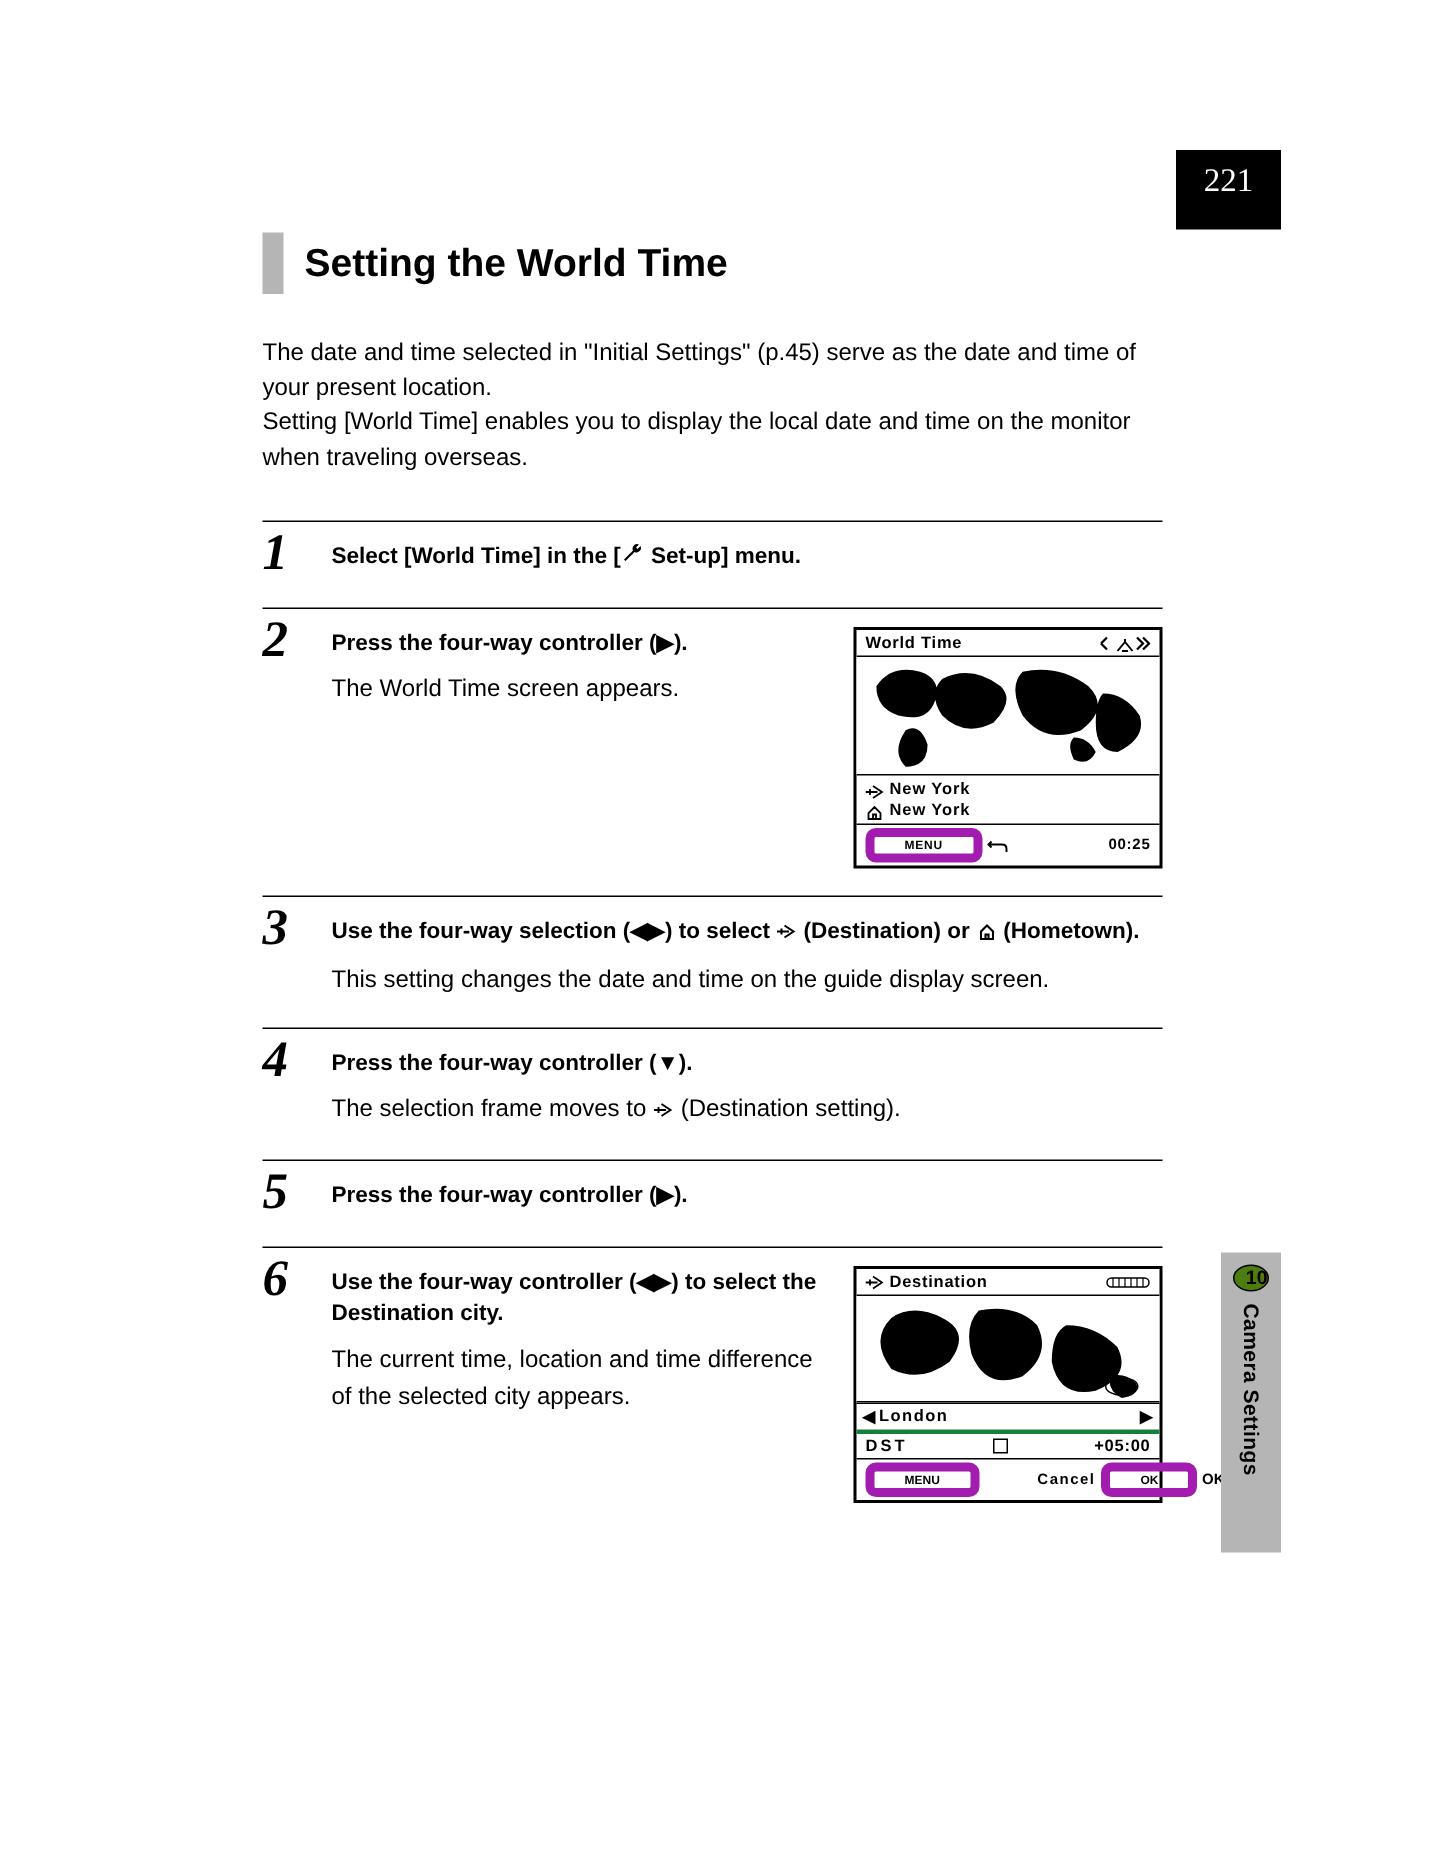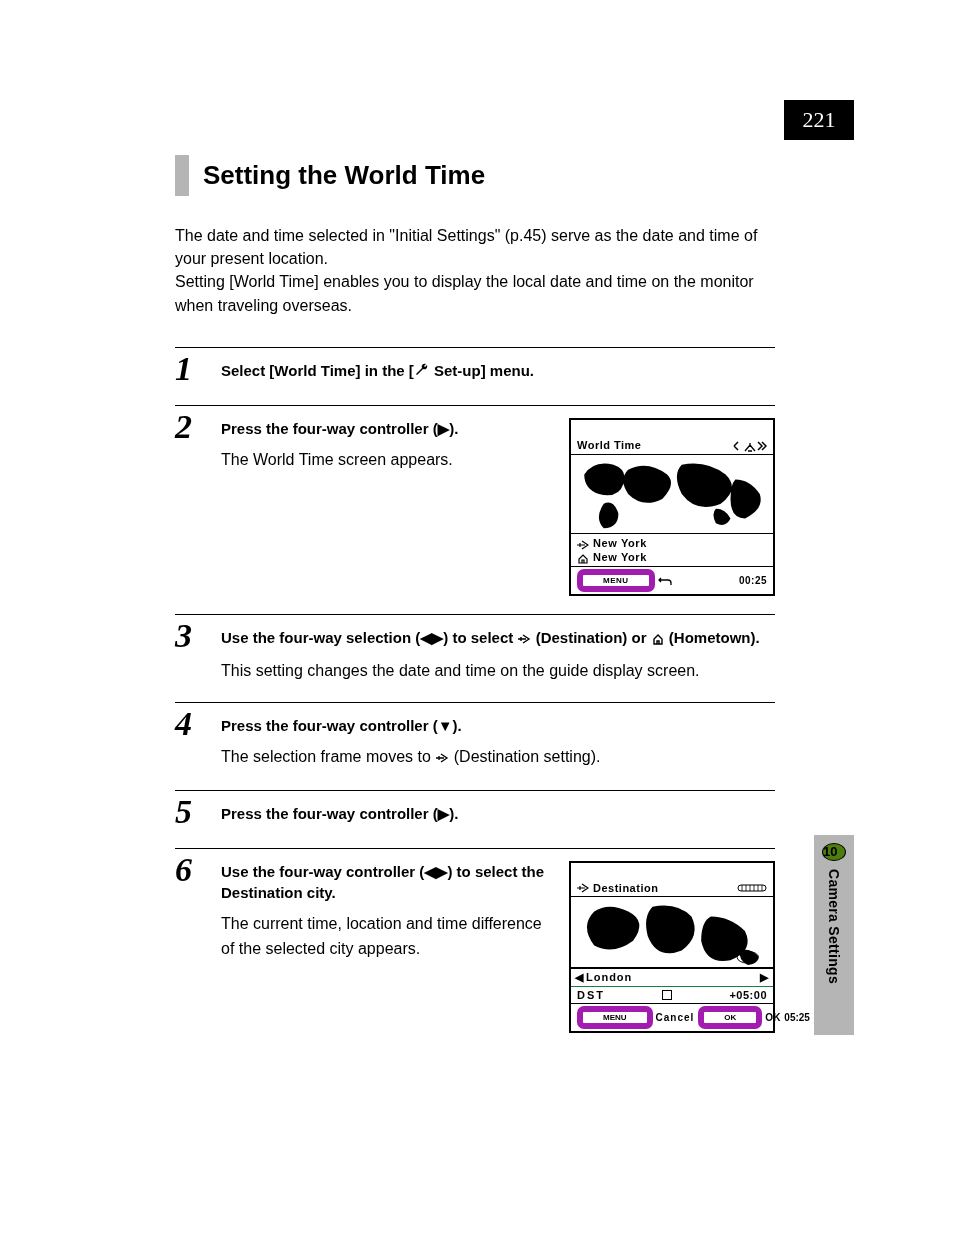--- a/index.html
+++ b/index.html
@@ -9,21 +9,21 @@
     background: #fff;
     font-family: Arial, Helvetica, sans-serif;
     position: relative;
     color: #000;
   }
   .page-number-box {
     position: absolute;
     top: 100px;
     right: 100px;
     width: 70px;
-    height: 40px;
+    height: 53px;
     background: #000;
     color: #fff;
     font-family: Georgia, 'Times New Roman', serif;
     font-size: 22px;
     text-align: center;
     line-height: 40px;
   }
   .content {
     position: absolute;
     left: 175px;
@@ -91,21 +91,21 @@
     border: 2px solid #000;
     font-family: Arial, sans-serif;
     font-size: 11px;
     font-weight: bold;
     flex-shrink: 0;
   }
   .lcd-title-row {
     display: flex;
     justify-content: space-between;
     align-items: flex-start;
-    padding: 19px 6px 2px 6px;
+    padding: 3px 6px 2px 6px;
     letter-spacing: 0.5px;
   }
   .lcd-title-icons svg { vertical-align: middle; }
   .lcd-map {
     height: 80px;
     background: #fff;
     border-top: 1px solid #000;
     border-bottom: 1px solid #000;
     position: relative;
     overflow: hidden;
@@ -146,21 +146,21 @@
     justify-content: space-between;
     padding: 2px 4px;
     border-top: 1px solid #000;
     letter-spacing: 0.5px;
   }
   .lcd-dst-row {
     display: flex;
     align-items: center;
     justify-content: space-between;
     padding: 2px 6px;
-    border-top: 1px solid #15803d;
+    border-top: 3px solid #15803d;
     letter-spacing: 0.5px;
   }
   .checkbox {
     width: 10px; height: 10px; border: 1px solid #000; display: inline-block;
   }
   .lcd-footer2 {
     display: flex;
     justify-content: space-between;
     align-items: center;
     border-top: 1px solid #000;
@@ -179,21 +179,21 @@
     display: flex;
     flex-direction: column;
     align-items: center;
     padding-top: 8px;
   }
   .side-tab-num {
     width: 24px;
     height: 18px;
     border: 1.5px solid #000;
     border-radius: 50%;
-    text-align: left;
+    text-align: right;
     font-size: 13px;
     font-weight: bold;
     line-height: 16px;
     background: #4d7c0f;
     margin-bottom: 8px;
   }
   .side-tab-text {
     writing-mode: vertical-rl;
     font-size: 14px;
     font-weight: bold;
@@ -340,21 +340,21 @@
           <span>▶</span>
         </div>
         <div class="lcd-dst-row">
           <span style="letter-spacing:2px;">DST</span>
           <span class="checkbox"></span>
           <span>+05:00</span>
         </div>
         <div class="lcd-footer2">
           <span class="left">
             <span class="menu-pill">MENU</span>
-            <span style="letter-spacing:1px;">Cancel</span>
+            <span style="letter-spacing:1px;margin-left:36px;">Cancel</span>
           </span>
           <span class="mid">
             <span class="menu-pill">OK</span>
             <span>OK</span>
           </span>
           <span>05:25</span>
         </div>
       </div>
     </div>
   </div>

